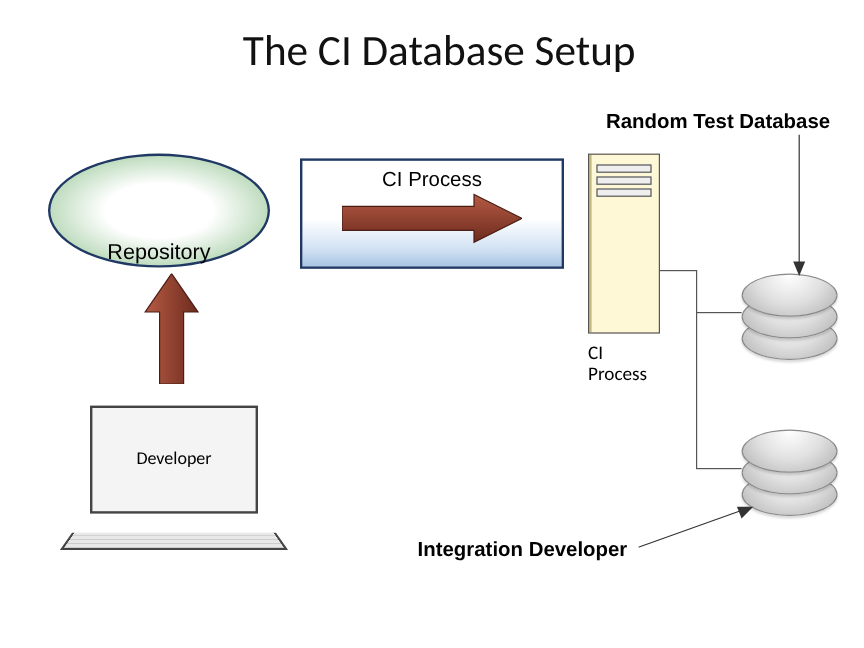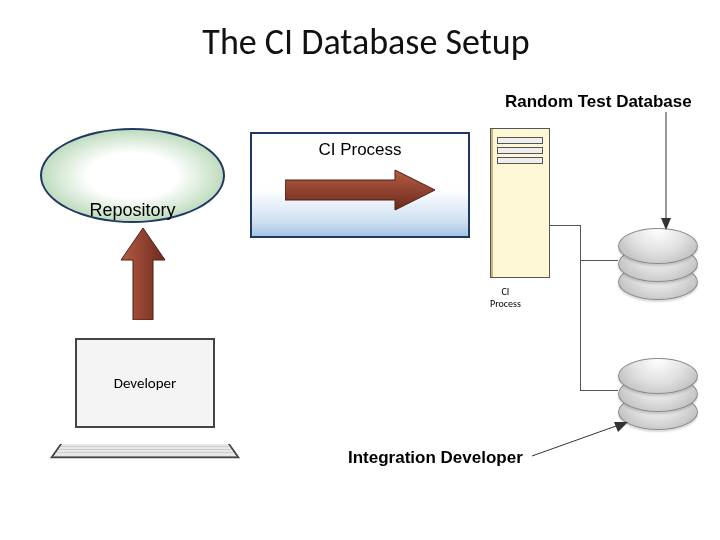--- a/index.html
+++ b/index.html
@@ -39,21 +39,21 @@
     justify-content: center;
     font-family: Arial, sans-serif;
     font-size: 18px;
     color: #000;
   }
 
   
   .ciproc-box {
     position: absolute;
     left: 250px; top: 132px;
-    width: 220px; height: 106px;
+    width: 220px; height: 92px;
     border: 2px solid #1f3864;
     background: linear-gradient(#ffffff 0%, #ffffff 55%, #cfe0f2 85%, #a8c4e4 100%);
   }
   .ciproc-label {
     position: absolute;
     top: 6px; left: 0; right: 0;
     text-align: center;
     font-family: Arial, sans-serif;
     font-size: 17px;
     color: #000;
@@ -80,25 +80,24 @@
   .server-slot {
     position: absolute;
     left: 6px; right: 6px;
     height: 7px;
     border: 1px solid #555;
     background: #eee;
   }
   .server-label {
     position: absolute;
     left: 490px; top: 286px;
-    font-size: 10px;
+    font-size: 16px;
     font-family: "Calibri", Arial, sans-serif;
     color: #000;
     line-height: 1.15;
-    text-align: center;
   }
 
   
   .laptop {
     position: absolute;
     left: 60px; top: 322px;
     width: 170px;
   }
   .laptop-screen {
     width: 140px; height: 90px;

